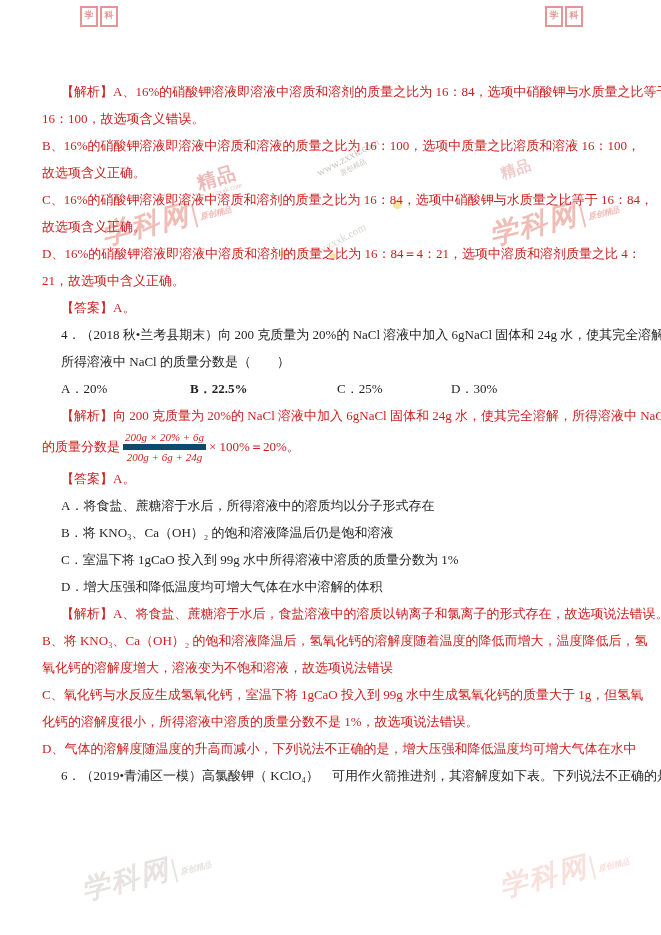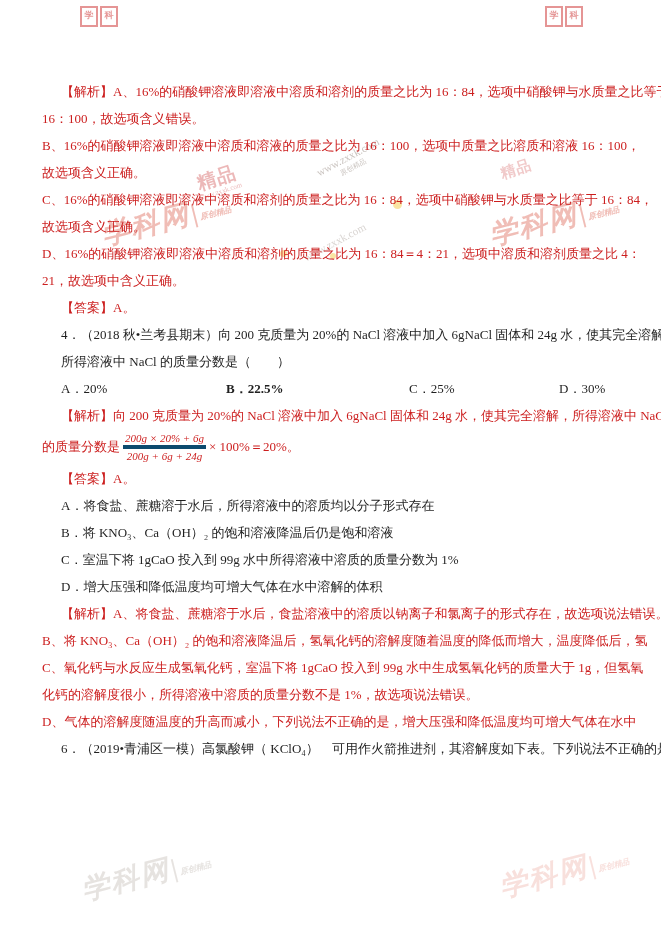--- a/index.html
+++ b/index.html
@@ -5,27 +5,27 @@
   html,body{margin:0;padding:0;}
   body{
     width:661px;height:935px;background:#ffffff;overflow:hidden;position:relative;
     font-family:"Liberation Serif","DejaVu Serif",serif;
   }
   .content{position:absolute;left:42px;top:78px;width:600px;z-index:2;}
   .line{height:27px;line-height:27px;font-size:13px;white-space:nowrap;}
   .line.red{color:#cc1e1e;}
   .line.black{color:#1f1f1f;}
   .indent{padding-left:19px;}
-  .options{display:flex;gap:36px;}
+  .options{display:flex;}
   .options .opt-a{width:129px;}
   .options .opt-b{width:113px;font-weight:bold;}
   .options .opt-c{width:114px;margin-left:34px;}
   .formula-row{height:36px;display:flex;align-items:center;font-size:13px;color:#cc1e1e;white-space:nowrap;}
   .frac{display:inline-flex;flex-direction:column;text-align:center;font-size:11px;line-height:14px;margin:0 3px;font-style:italic;}
-  .frac .num{border-bottom:4px solid #0c4a6e;padding:0 2px;}
+  .frac .num{border-bottom:6px solid #0c4a6e;padding:0 2px;}
   .frac .den{padding:0 2px;}
   
   .wm{position:absolute;z-index:1;pointer-events:none;}
   .wm-xkw{font-style:italic;font-weight:bold;white-space:nowrap;}
   .wm-xkw .big{font-size:28px;letter-spacing:2px;}
   .wm-xkw .bar{font-size:26px;margin:0 2px;}
   .wm-xkw .small{font-size:8px;display:inline-block;vertical-align:middle;line-height:9px;width:40px;white-space:normal;}
   .wm-pink{color:#eeb2aa;opacity:.85;}
   .wm-gray{color:#c9c2bc;opacity:.6;}
   .wm-stamp{color:#e08a8a;opacity:.6;text-align:center;line-height:1.1;}
@@ -117,18 +117,19 @@
     <span>× 100%＝20%。</span>
   </div>
   <div class="line red indent">【答案】A。</div>
 
   <div class="line black indent">A．将食盐、蔗糖溶于水后，所得溶液中的溶质均以分子形式存在</div>
   <div class="line black indent">B．将 KNO₃、Ca（OH）₂ 的饱和溶液降温后仍是饱和溶液</div>
   <div class="line black indent">C．室温下将 1gCaO 投入到 99g 水中所得溶液中溶质的质量分数为 1%</div>
   <div class="line black indent">D．增大压强和降低温度均可增大气体在水中溶解的体积</div>
   <div class="line red indent">【解析】A、将食盐、蔗糖溶于水后，食盐溶液中的溶质以钠离子和氯离子的形式存在，故选项说法错误。</div>
   <div class="line red">B、将 KNO₃、Ca（OH）₂ 的饱和溶液降温后，氢氧化钙的溶解度随着温度的降低而增大，温度降低后，氢</div>
+  <div class="line red">氧化钙的溶解度增大，溶液变为不饱和溶液，故选项说法错误</div>
   <div class="line red">C、氧化钙与水反应生成氢氧化钙，室温下将 1gCaO 投入到 99g 水中生成氢氧化钙的质量大于 1g，但氢氧</div>
   <div class="line red">化钙的溶解度很小，所得溶液中溶质的质量分数不是 1%，故选项说法错误。</div>
   <div class="line red">D、气体的溶解度随温度的升高而减小，下列说法不正确的是，增大压强和降低温度均可增大气体在水中</div>
 
   <div class="line black indent">6．（2019•青浦区一模）高氯酸钾（ KClO₄）　可用作火箭推进剂，其溶解度如下表。下列说法不正确的是</div>
 </div>
 
 </body></html>

